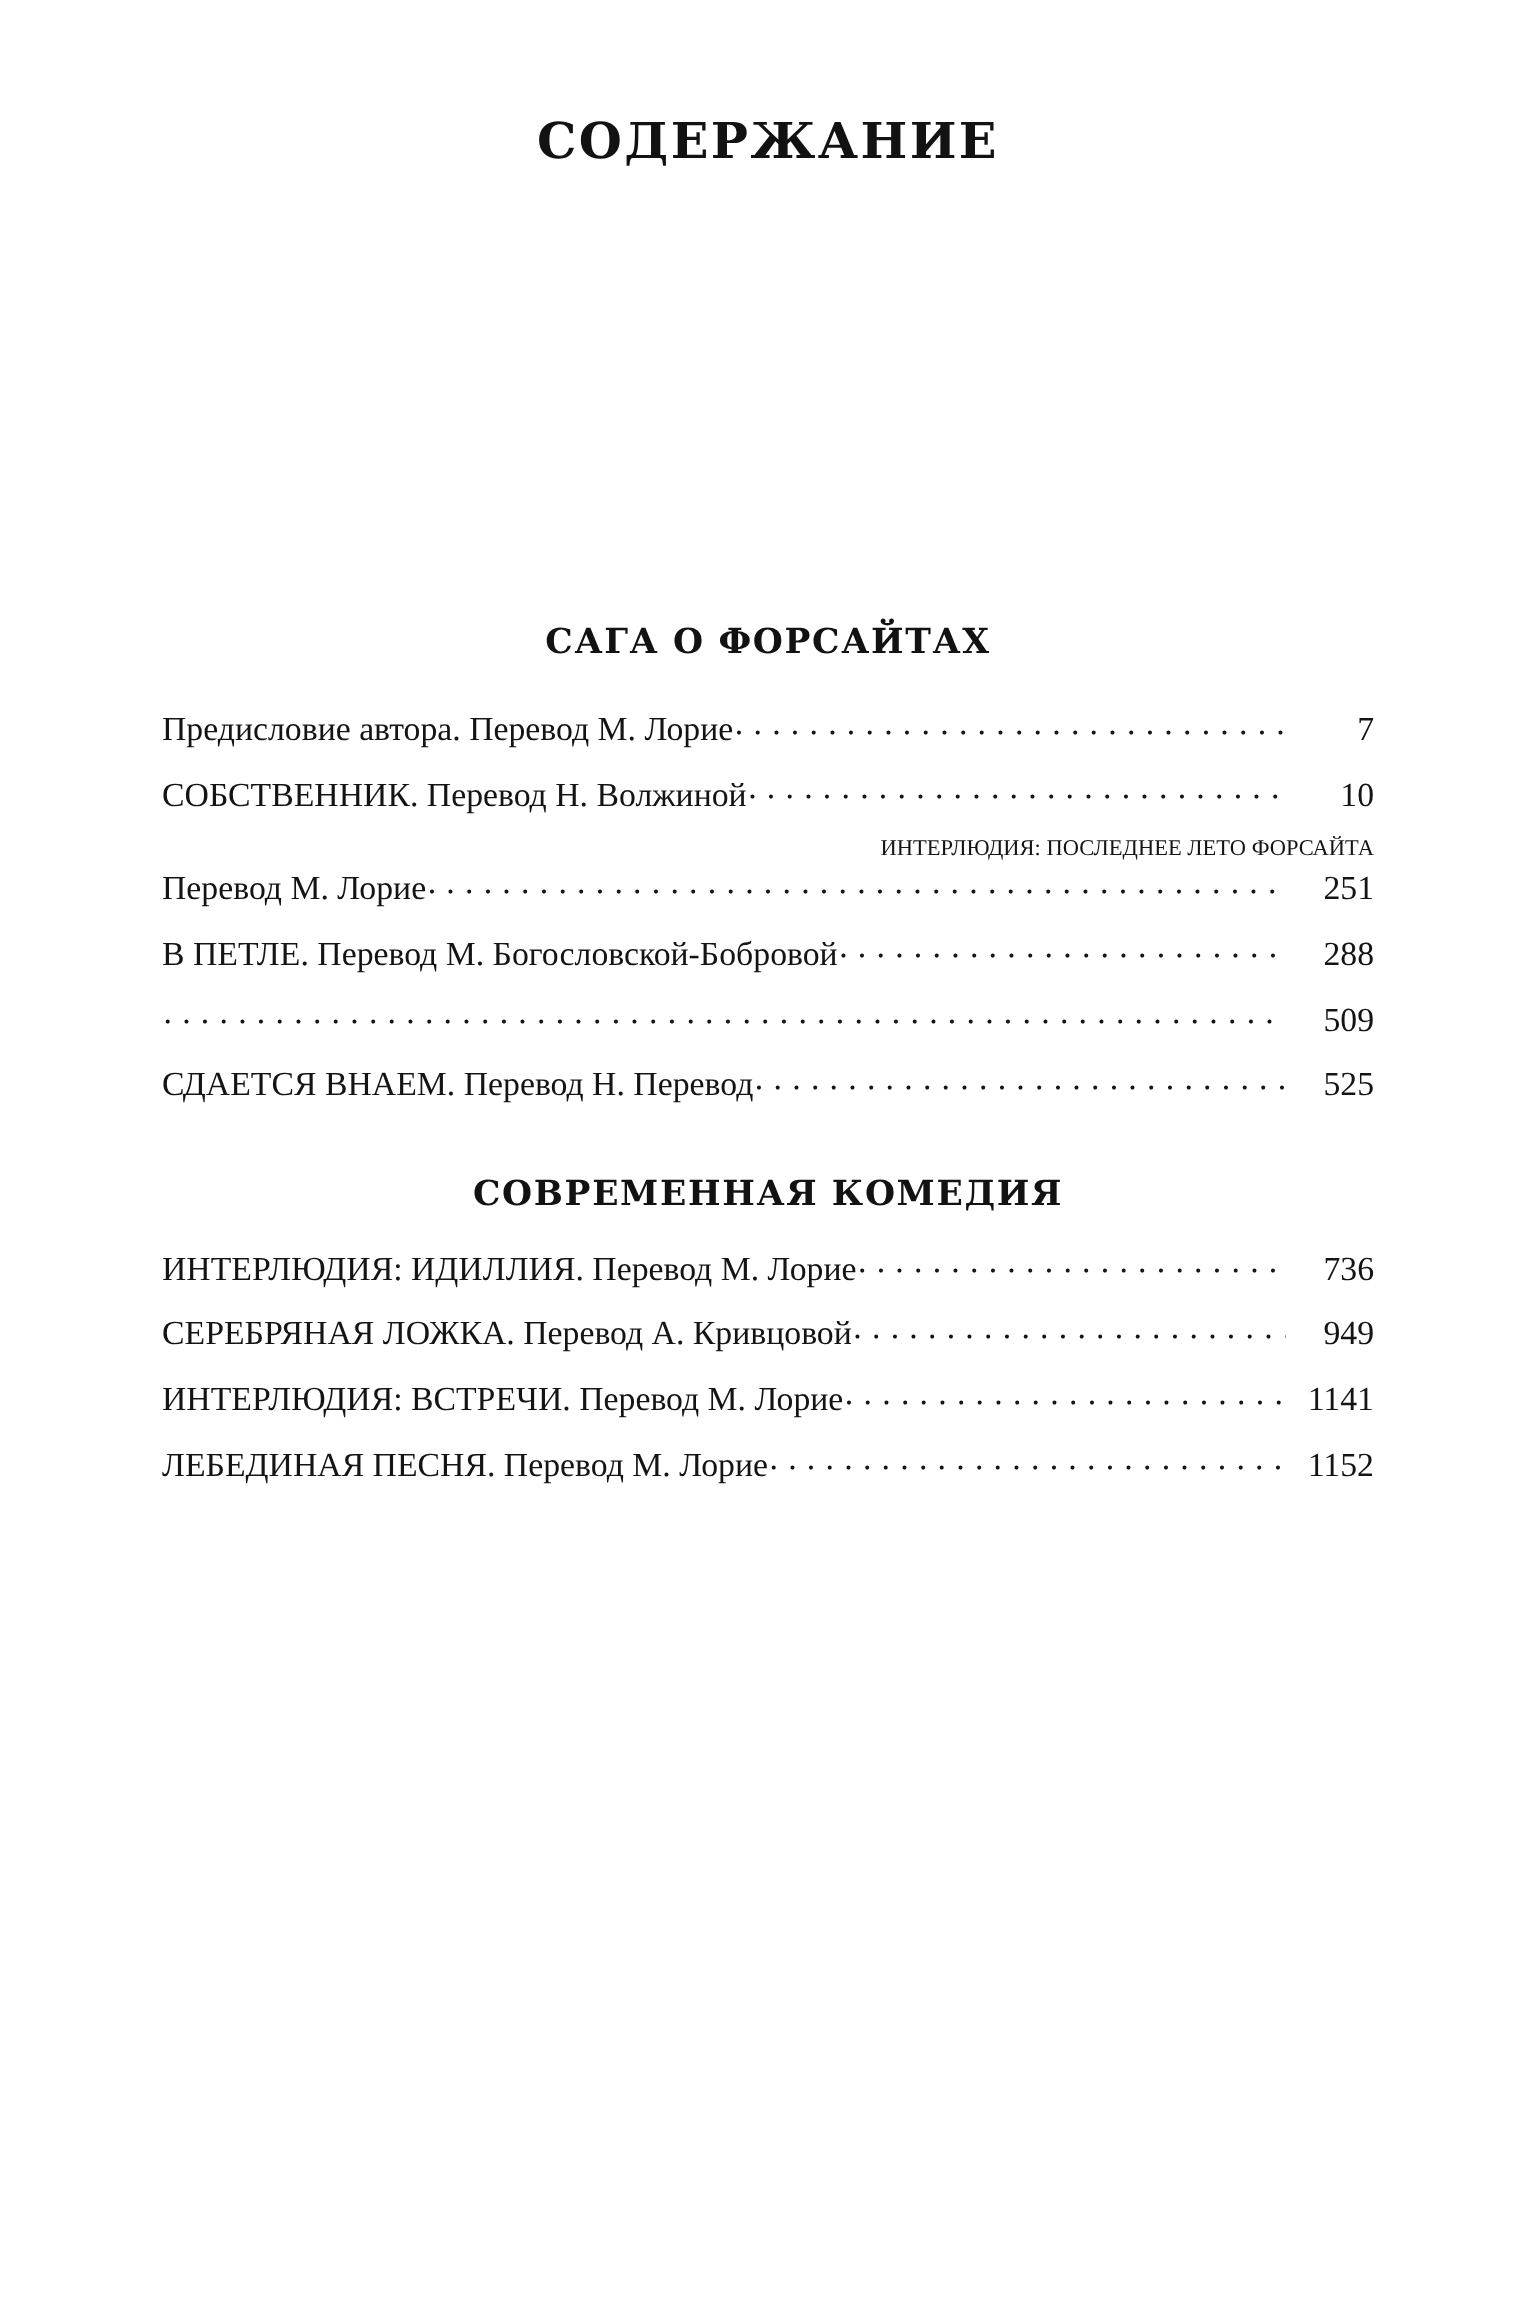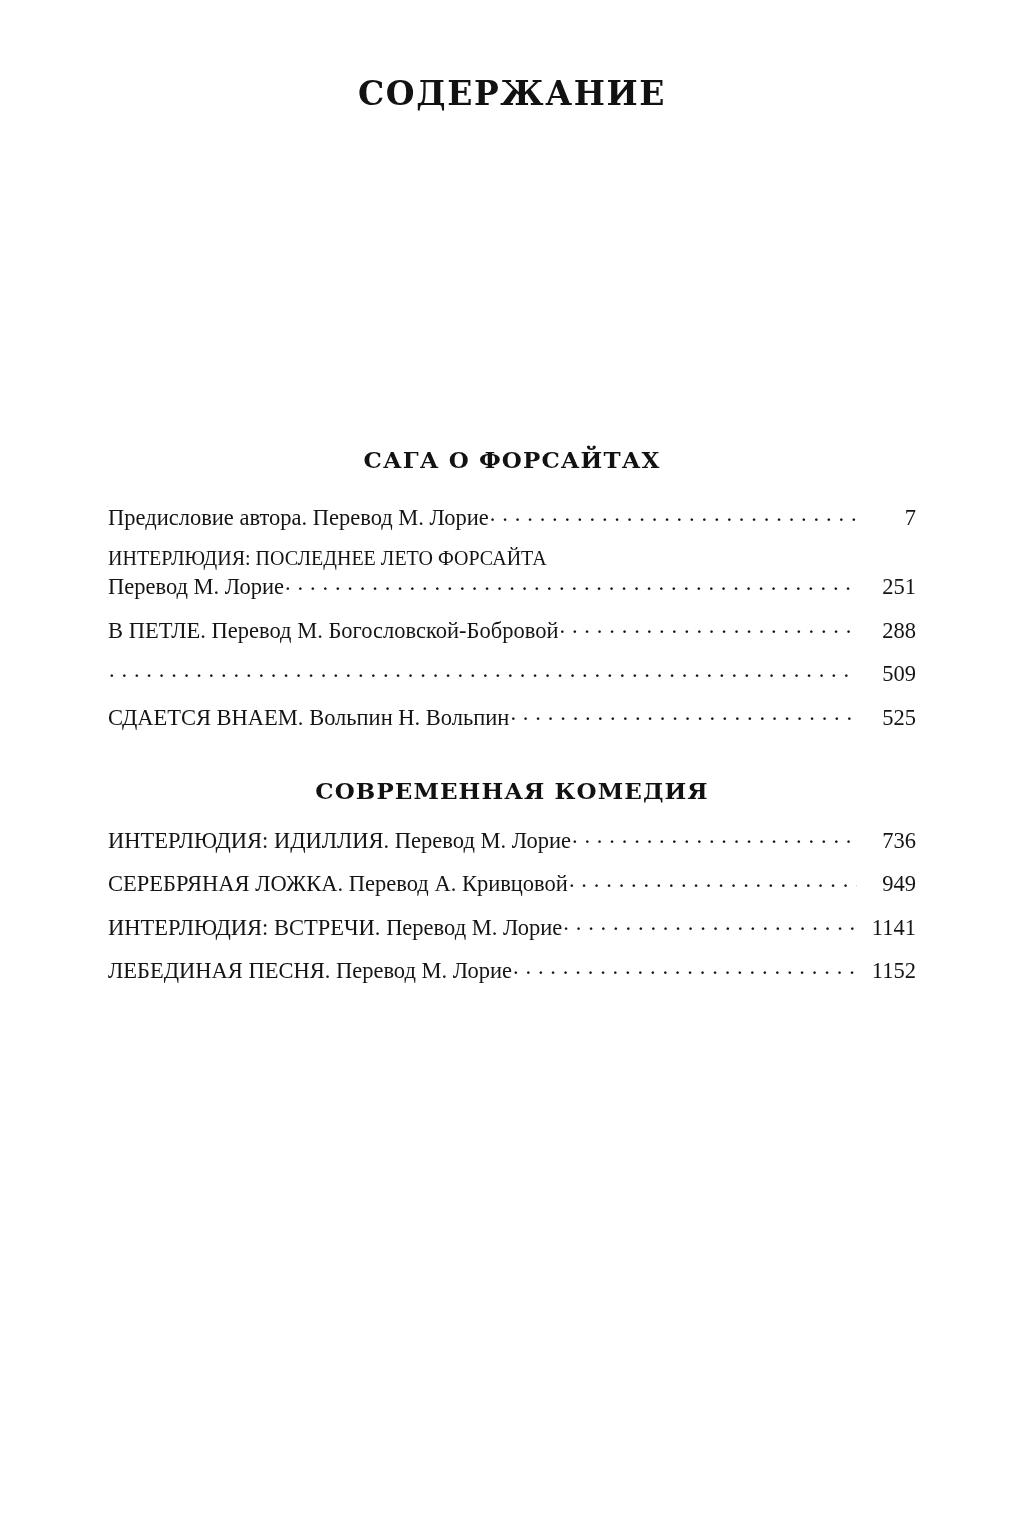--- a/index.html
+++ b/index.html
@@ -37,21 +37,21 @@
     font-weight: 700;
     font-size: 33px;
     letter-spacing: 1.6px;
     color: #121212;
   }
 
   
   .toc {
     position: absolute;
     left: 108px;
-    top: 448px;
+    top: 416px;
     width: 808px;
   }
 
   .section-heading {
     text-align: center;
     font-family: "DejaVu Serif", "Liberation Serif", serif;
     font-weight: 700;
     font-size: 23px;
     letter-spacing: 1.1px;
     color: #121212;
@@ -62,23 +62,24 @@
 
   
   .entry {
     position: relative;
     margin-bottom: 11px;
   }
   .entry:last-child { margin-bottom: 0; }
 
   
   .entry-title-line {
-    font-size: 20px;
+    font-size: 15px;
     line-height: 1.27;
     white-space: nowrap;
+    text-align: right;
   }
 
   .entry-row {
     display: flex;
     align-items: baseline;
     width: 100%;
     font-size: 22.5px;
     line-height: 1.45;
   }
 
@@ -132,20 +133,27 @@
 
   <div class="section-heading first">САГА О ФОРСАЙТАХ</div>
       <div class="entry">
         <div class="entry-row">
           <span class="entry-text"><span class="work">Предисловие автора.</span> <span class="translator">Перевод М. Лорие</span></span>
           <span class="leader"></span>
           <span class="page-num">7</span>
         </div>
       </div>
       <div class="entry">
+        <div class="entry-row">
+          <span class="entry-text"><span class="work">СОБСТВЕННИК.</span> <span class="translator">Перевод Н. Волжиной</span></span>
+          <span class="leader"></span>
+          <span class="page-num">10</span>
+        </div>
+      </div>
+      <div class="entry">
         <div class="entry-title-line">ИНТЕРЛЮДИЯ: ПОСЛЕДНЕЕ ЛЕТО ФОРСАЙТА</div>
         <div class="entry-row">
           <span class="entry-text"><span class="translator">Перевод М. Лорие</span></span>
           <span class="leader"></span>
           <span class="page-num">251</span>
         </div>
       </div>
       <div class="entry">
         <div class="entry-row">
           <span class="entry-text"><span class="work">В ПЕТЛЕ.</span> <span class="translator">Перевод М. Богословской-Бобровой</span></span>
@@ -154,21 +162,21 @@
         </div>
       </div>
       <div class="entry">
         <div class="entry-row">
           <span class="leader"></span>
           <span class="page-num">509</span>
         </div>
       </div>
       <div class="entry">
         <div class="entry-row">
-          <span class="entry-text"><span class="work">СДАЕТСЯ ВНАЕМ.</span> <span class="translator">Вольпин Н. Вольпин</span></span>
+          <span class="entry-text"><span class="work">СДАЕТСЯ ВНАЕМ.</span> <span class="translator">Перевод Н. Перевод</span></span>
           <span class="leader"></span>
           <span class="page-num">525</span>
         </div>
       </div>
       <div class="section-heading second">СОВРЕМЕННАЯ КОМЕДИЯ</div>
       <div class="entry">
         <div class="entry-row">
           <span class="entry-text"><span class="work">ИНТЕРЛЮДИЯ: ИДИЛЛИЯ.</span> <span class="translator">Перевод М. Лорие</span></span>
           <span class="leader"></span>
           <span class="page-num">736</span>

